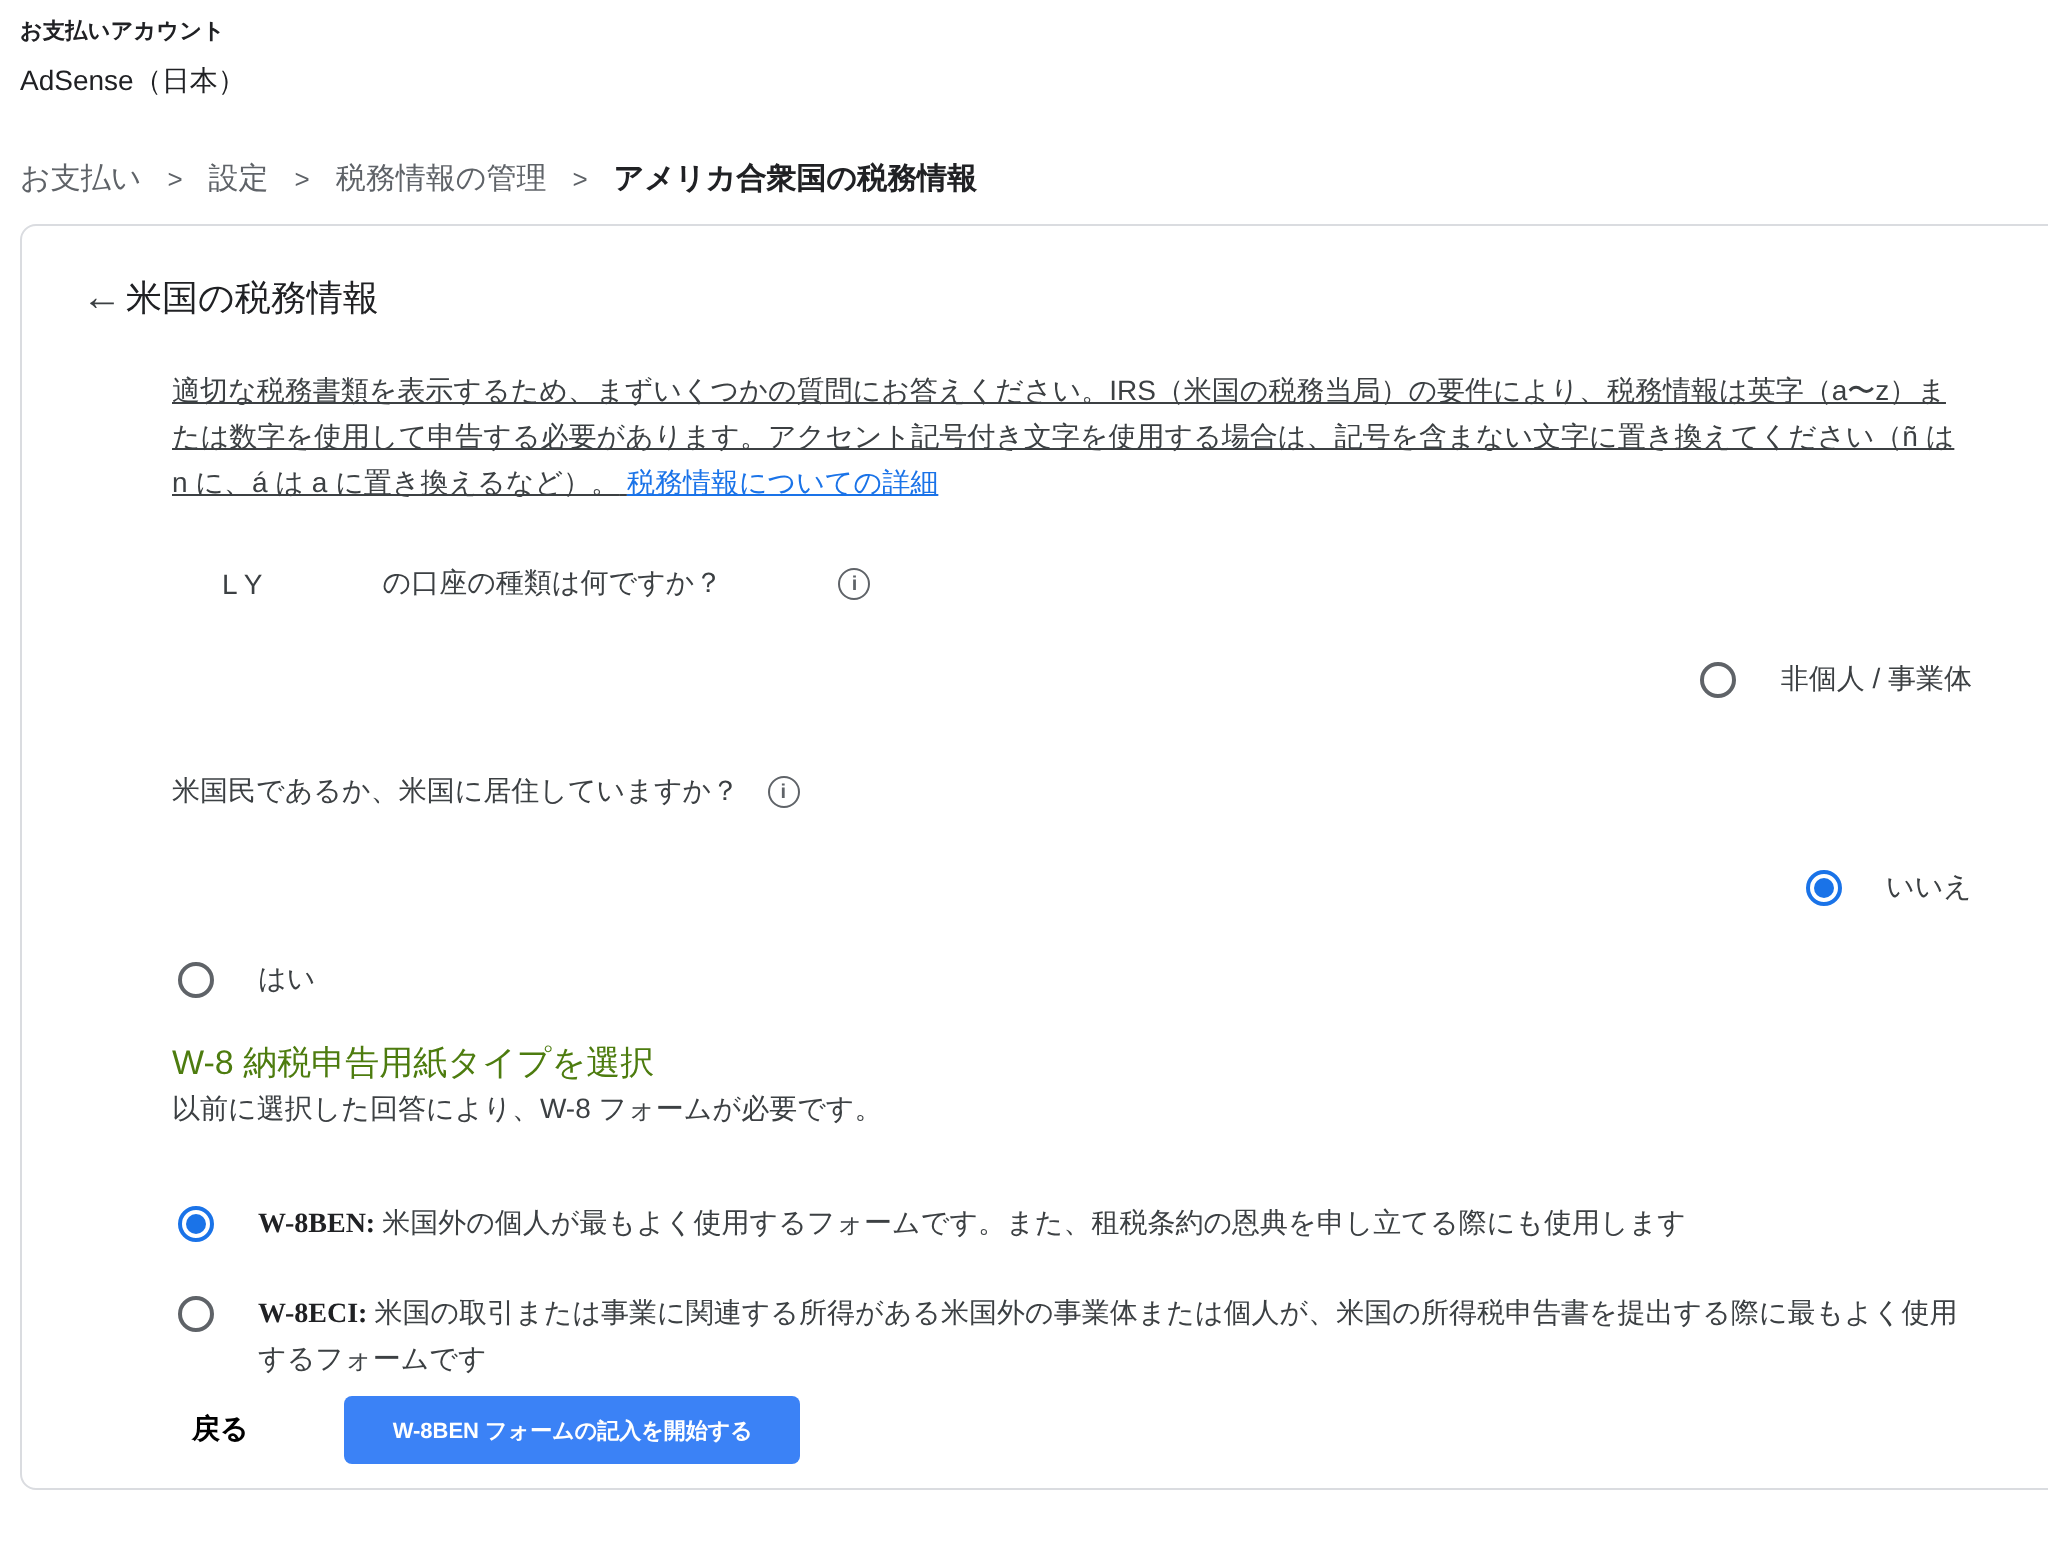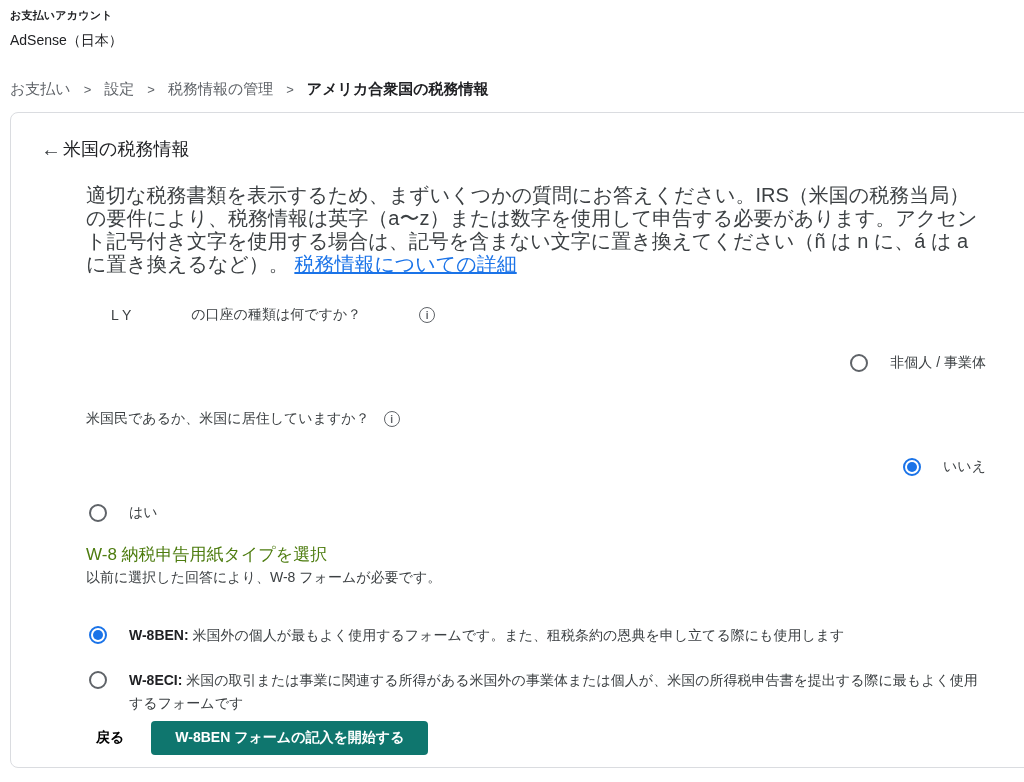--- a/index.html
+++ b/index.html
@@ -20,21 +20,21 @@
   
   .card{
     margin:13px 0 0 10px;width:1080px;box-sizing:border-box;
     border:1px solid #dadce0;border-radius:8px;
     padding:24px 40px 12px 30px;background:#fff;
   }
   .title-row{display:flex;align-items:center;}
   .back-arrow{font-size:20px;color:#3c4043;width:22px;cursor:pointer;line-height:22px;}
   .page-title{font-size:18px;color:#202124;margin-left:14px;}
   .content{margin-left:45px;width:900px;}
-  .intro{margin-top:23px;font-size:20px;line-height:23px;color:#3c4043;}
+  .intro{margin-top:23px;font-size:14px;line-height:23px;color:#3c4043;text-decoration:underline;}
   .intro a{color:#1a73e8;text-decoration:underline;cursor:pointer;}
   
   .question{display:flex;align-items:center;font-size:14px;color:#3c4043;}
   .q1{margin-top:30px;margin-left:25px;gap:44px;}
   .q2{margin-top:38px;}
   .q-prefix{margin-right:16px;color:#3c4043;}
   .info-icon{
     margin-left:14px;width:16px;height:16px;border:1.5px solid #5f6368;border-radius:50%;
     display:inline-flex;align-items:center;justify-content:center;box-sizing:border-box;
     font-size:10px;color:#5f6368;font-weight:bold;cursor:pointer;flex:none;
@@ -52,28 +52,28 @@
   }
   .radio-label{margin-left:22px;font-size:14px;color:#3c4043;}
   .mt28{margin-top:28px;} .mt30{margin-top:30px;justify-content:flex-end;}
   
   .w8-heading{margin-top:24px;font-size:17px;font-weight:normal;color:#4d7c0f;line-height:17px;}
   .w8-subtext{margin-top:6px;font-size:14px;color:#3c4043;line-height:17px;}
   .w8-option{display:flex;align-items:flex-start;margin-left:3px;cursor:pointer;}
   .w8-option .radio{margin-top:2px;}
   .w8-ben{margin-top:38px;}
   .w8-eci{margin-top:22px;}
-  .w8-text{margin-left:22px;font-size:14px;line-height:23px;color:#3c4043;max-width:858px;}
+  .w8-text{margin-left:22px;font-size:14px;line-height:23px;color:#3c4043;max-width:858px;font-family:Liberation Serif, serif;}
   .w8-text b{color:#202124;}
   
   .actions{display:flex;align-items:center;margin-top:6px;margin-left:10px;}
   .back-link{font-size:14px;font-weight:bold;color:#000000;cursor:pointer;}
   .submit-btn{
-    margin-left:27px;height:34px;padding:0 24px;border:none;border-radius:4px;
-    background:#0f766e;color:#fff;font-size:14px;font-weight:bold;cursor:pointer;
+    margin-left:48px;height:34px;padding:0 24px;border:none;border-radius:4px;
+    background:#3b82f6;color:#fff;font-size:11px;font-weight:bold;cursor:pointer;
     font-family:"Liberation Sans","DejaVu Sans",sans-serif;
   }
 </style>
 </head>
 <body>
 
 <div class="top-header">
   <div class="account-label">お支払いアカウント</div>
   <div class="account-name">AdSense（日本）</div>
 </div>

